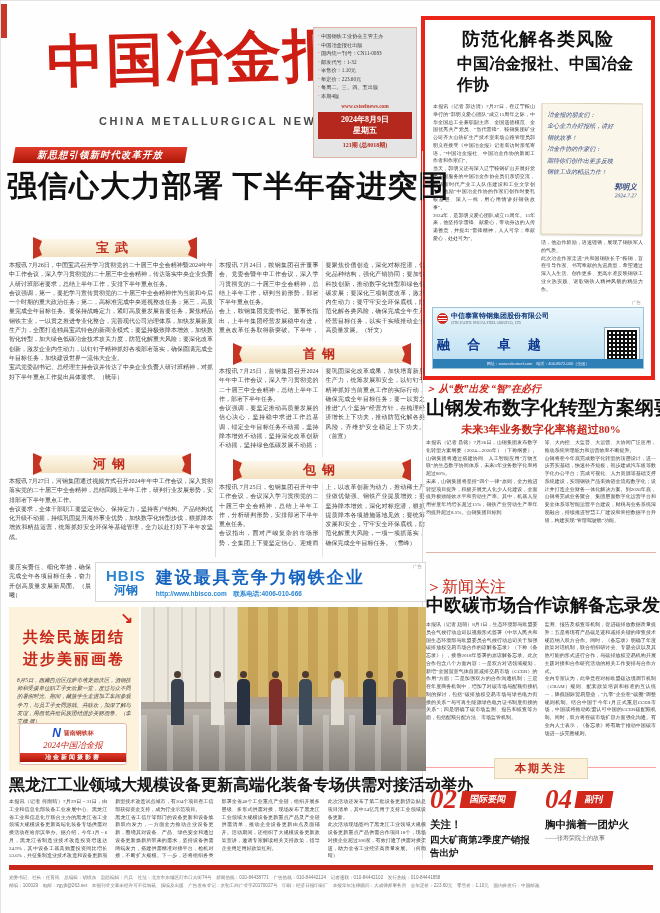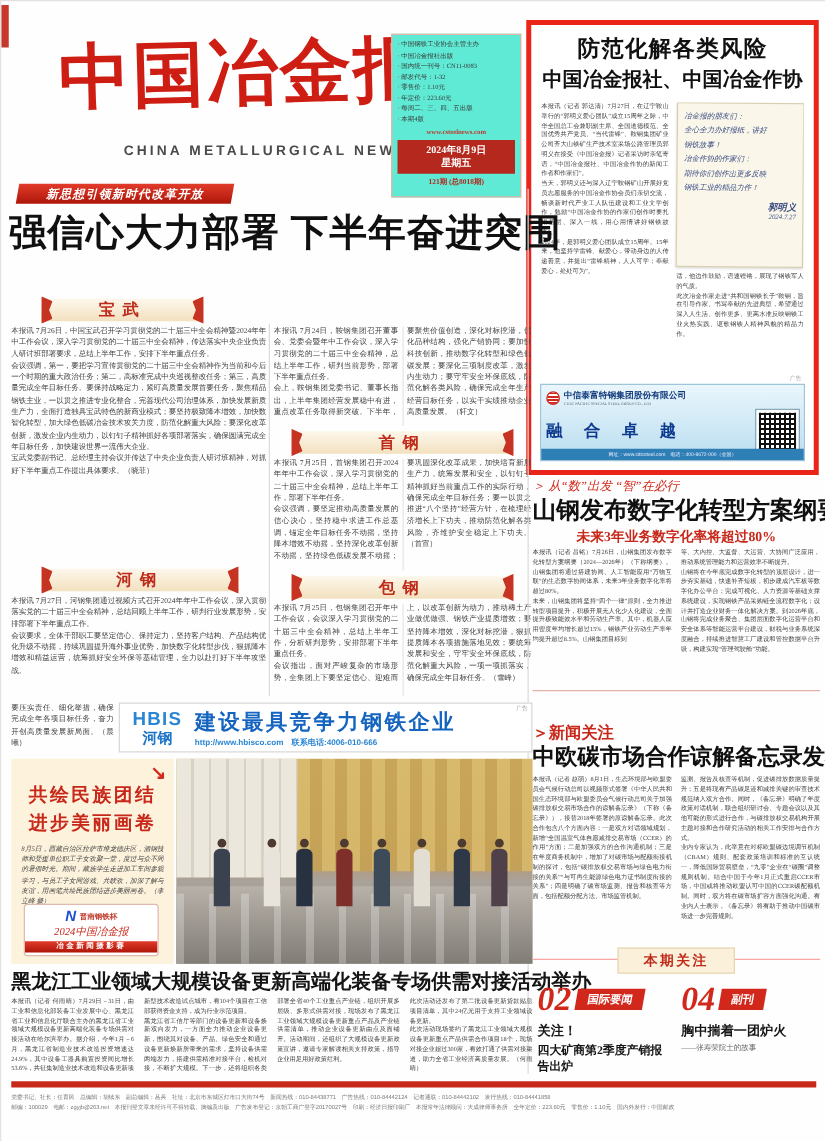--- a/index.html
+++ b/index.html
@@ -6,33 +6,33 @@
   .page{position:relative;width:660px;height:913px;margin:0 auto;background:#fefefe;
         border:1px solid #e2e2e2;overflow:hidden;font-family:"Liberation Serif",serif;color:#222;}
   .abs{position:absolute;}
   
   .mast-title{left:46px;top:20px;width:276px;font-size:57px;font-weight:bold;color:#ce1d13;
       font-family:"DejaVu Serif",serif;transform:rotate(-1.5deg);letter-spacing:2px;white-space:nowrap;}
   .mast-en{left:98px;top:114px;font-family:"Liberation Sans",sans-serif;font-size:11px;font-weight:bold;
       letter-spacing:2.5px;color:#4a4a4a;}
   .corner-mark{left:0;top:3px;width:6px;height:34px;background:#c8382a;}
   
-  .infobox{left:312px;top:26px;width:104px;height:131px;border:1px solid #dfb3a6;background:#5eead4;
+  .infobox{left:312px;top:26px;width:104px;height:131px;border:1px solid #dfb3a6;background:#e5e5e5;
       padding:4px 4px 3px;box-sizing:border-box;}
   .infobox .ln{font-size:5.2px;line-height:1.65;color:#3a3a3a;white-space:nowrap;}
   .infobox .ln::before{content:"· ";color:#c23;}
   .infobox .web{font-size:5.4px;color:#c0392b;margin-top:2px;text-align:center;font-weight:bold;}
   .datebox{margin-top:3px;background:#b5281d;color:#fff;text-align:center;font-size:8px;font-weight:bold;
       line-height:1.45;padding:2px 0;}
   .issue{margin-top:2px;color:#b5281d;font-size:6px;font-weight:bold;text-align:center;}
   
   .feature{left:420px;top:15px;width:234px;height:364px;border:4px solid #ea2418;background:#fff;
       box-sizing:border-box;padding:7px 8px;}
   .f-h1{text-align:center;font-size:18px;font-weight:bold;color:#111;letter-spacing:1px;}
-  .f-h2{text-align:center;font-size:16px;font-weight:bold;color:#111;margin-top:3px;letter-spacing:0;}
+  .f-h2{font-size:16px;font-weight:bold;color:#111;margin-top:3px;letter-spacing:0;margin-left:24px;}
   .f-cols{display:flex;gap:6px;margin-top:7px;height:204px;overflow:hidden;}
   .f-col{width:50%;}
   .t{font-size:5px;line-height:1.55;color:#3d3d3d;text-align:justify;white-space:pre-line;overflow:hidden;}
   .note{height:132px;background:#faf6e9;border:1px solid #d9cfb4;box-shadow:0 1px 2px rgba(0,0,0,.15);
       padding:6px 5px;box-sizing:border-box;transform:rotate(.5deg);}
   .note .hw{font-size:6px;line-height:1.9;color:#3c4f86;font-style:italic;white-space:pre-line;}
   .note .sig{margin-top:4px;text-align:right;font-size:7.5px;color:#3c4f86;font-style:italic;font-weight:bold;}
   .note .dt{text-align:right;font-size:5.5px;color:#3c4f86;font-style:italic;}
   .adtag{font-size:4.5px;color:#999;text-align:right;}
   .citic{position:absolute;left:7px;right:7px;bottom:7px;height:62px;
@@ -98,25 +98,25 @@
       background:repeating-linear-gradient(90deg,#ece7dc 0 12px,#d8d2c4 12px 14px);}
   .photo .floor{position:absolute;left:0;bottom:0;width:100%;height:38%;
       background:linear-gradient(180deg,#b7b1a9,#817c76);}
   .photo .gleam{position:absolute;left:0;bottom:0;width:100%;height:34%;
       background:repeating-linear-gradient(90deg,rgba(255,255,255,.25) 0 6px,transparent 6px 26px);}
   .person{position:absolute;bottom:28%;width:13px;height:46px;border-radius:5px 5px 0 0;}
   .person::before{content:"";position:absolute;left:3px;top:-8px;width:7px;height:7px;border-radius:50%;background:#4d3a30;}
   
   .bot-hl{left:8px;top:774px;width:417px;text-align:center;font-size:16px;font-weight:bold;color:#141414;white-space:nowrap;}
   
-  .kicker{left:425px;top:381px;width:230px;color:#d2281c;font-size:10px;font-weight:normal;font-style:italic;}
+  .kicker{left:425px;top:381px;width:230px;color:#d2281c;font-size:10px;font-weight:bold;font-style:italic;}
   .sg-hl{left:425px;top:394px;width:230px;text-align:center;font-size:19px;font-weight:bold;color:#101010;white-space:nowrap;}
   .sg-sub{left:425px;top:421px;width:230px;text-align:center;font-size:11px;font-weight:bold;color:#c8281a;}
   .rdiv{left:425px;top:551px;width:230px;height:1px;background:#e0b4ab;}
-  .news-label{left:425px;top:576px;color:#c8281a;font-size:13px;font-weight:bold;}
+  .news-label{left:425px;top:576px;color:#c8281a;font-size:16px;font-weight:normal;}
   .zo-hl{left:425px;top:592px;width:230px;text-align:center;font-size:18px;font-weight:bold;color:#101010;white-space:nowrap;}
   .benqi{left:425px;top:766px;width:230px;height:92px;border-top:1px solid #fca5a5;box-sizing:border-box;}
   .benqi-label{position:absolute;left:50%;top:-10px;transform:translateX(-50%);background:#fbf0da;
       border:1px solid #e6d6b4;color:#c02a1a;font-size:11px;font-weight:bold;padding:2px 20px;letter-spacing:2px;white-space:nowrap;}
   .benqi-items{display:flex;margin-top:18px;}
   .bq-item{width:50%;padding:0 4px;box-sizing:border-box;}
   .bq-top{display:flex;align-items:center;gap:4px;}
   .bq-num{font-size:27px;font-weight:bold;font-style:italic;color:#d2281c;line-height:1;}
   .bq-tag{background:#d2281c;color:#fff;font-size:9px;font-weight:bold;padding:2px 9px;transform:skewX(-10deg);white-space:nowrap;}
   .bq-t1{margin-top:5px;font-size:10.5px;font-weight:bold;color:#161616;}
@@ -193,21 +193,21 @@
       </div>
       <div class="citic-foot">网址：www.citicsteel.com　电话：400-8672-000（全国）</div>
     </div>
   </div>
 
   <div class="abs banner">
     <span>新思想引领新时代改革开放</span>
   </div>
   <div class="abs main-hl">强信心大力部署 下半年奋进突围</div>
 
-  <div class="abs sec-h" style="left:32px;top:238px;width:130px;">
+  <div class="abs sec-h" style="left:32px;top:238px;width:164px;">
       <span>宝武</span>
     </div>
   <div class="abs sec-h" style="left:32px;top:454px;width:158px;">
       <span>河钢</span>
     </div>
   <div class="abs sec-h" style="left:232px;top:460px;width:178px;">
       <span>包钢</span>
     </div>
   <div class="abs sec-h" style="left:232px;top:344px;width:178px;">
       <span>首钢</span>

